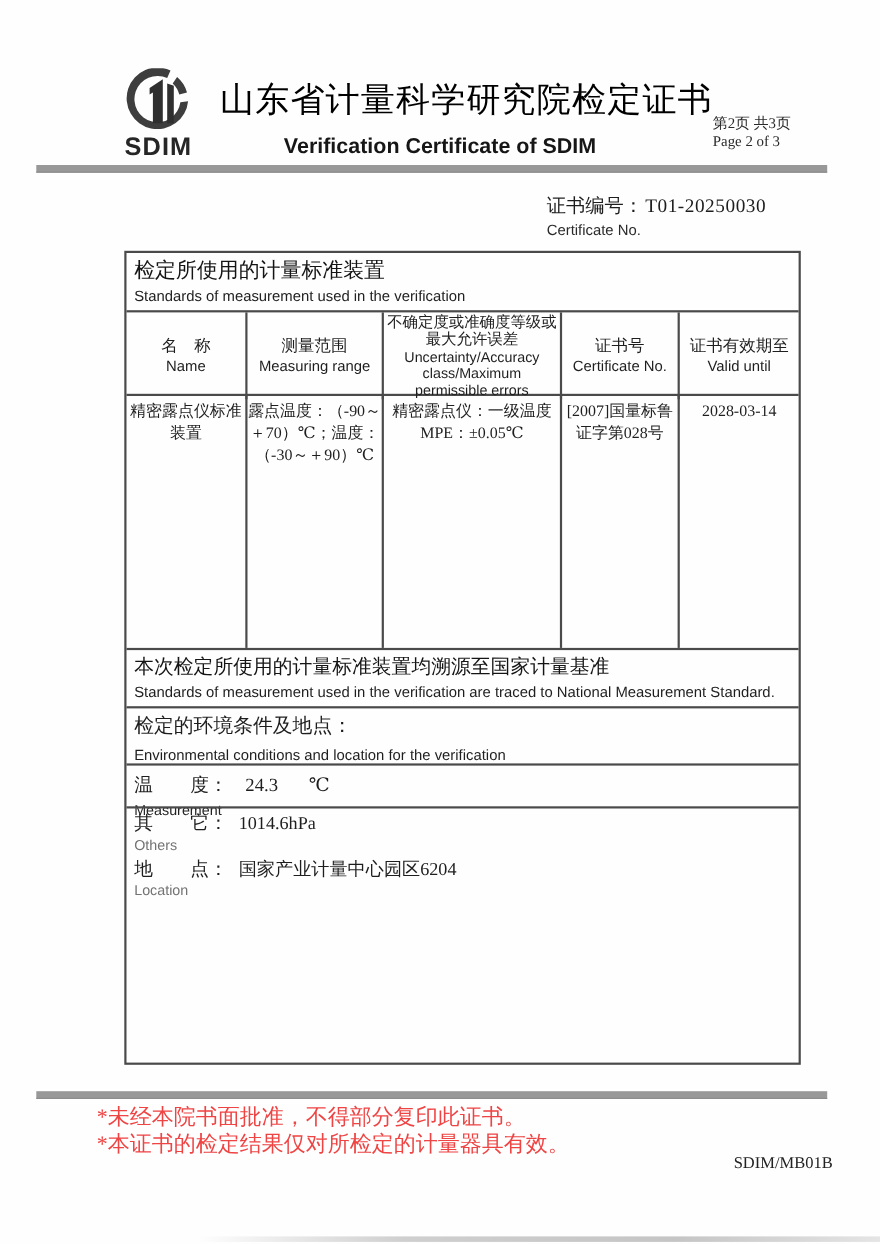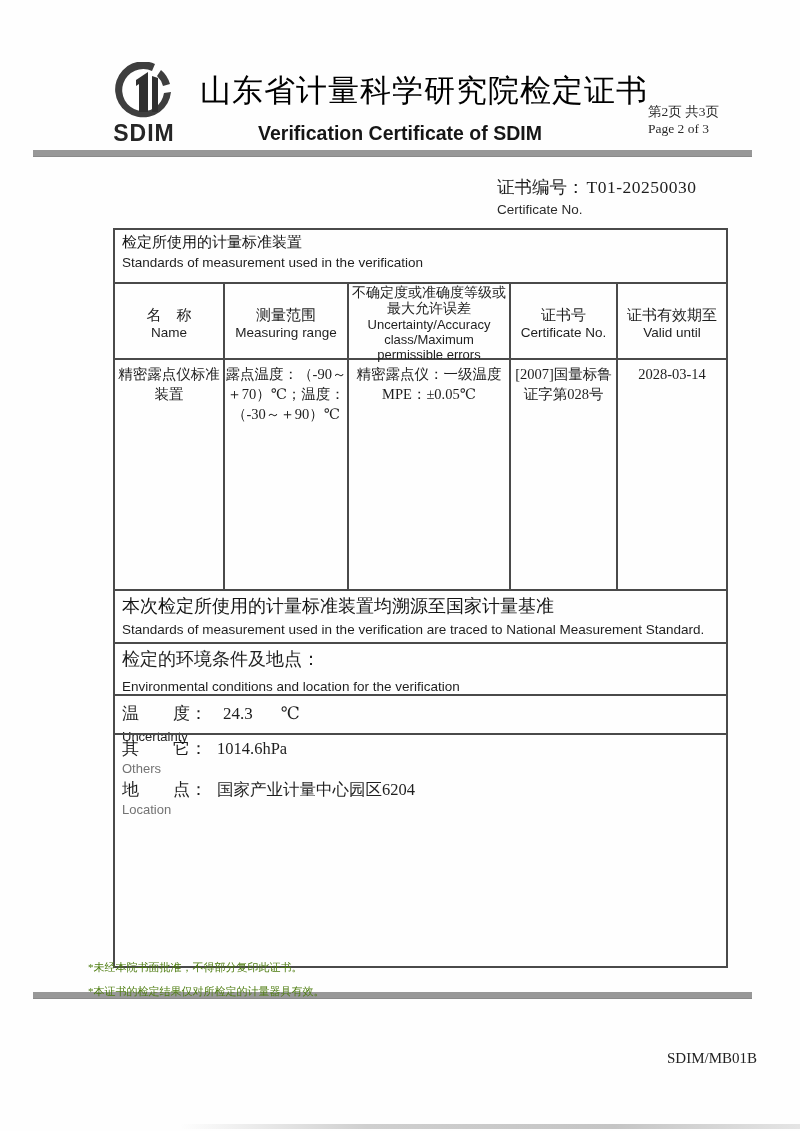--- a/index.html
+++ b/index.html
@@ -28,21 +28,21 @@
 
   .certno { left:497px; top:175px; }
   .certno-line { font-size:17.5px; white-space:nowrap; }
   .certno-line .num { margin-left:2px; letter-spacing:0.5px; }
   .certno-en { font-size:13.5px; margin-top:3px; color:#2a2a2a; }
 
   
   .maintable { left:113px; top:228px; width:615px; height:740px;
     border:2px solid #4a4a4a; display:flex; flex-direction:column; }
   .sec-title { height:52px; padding:3px 7px 0; }
-  .sec-title .zh { font-size:15px; font-family:"Liberation Sans","DejaVu Sans",sans-serif; color:#141414; }
+  .sec-title .zh { font-size:19px; font-family:"Liberation Sans","DejaVu Sans",sans-serif; color:#141414; }
   .sec-title .en { font-size:13.5px; font-family:"Liberation Sans","DejaVu Sans",sans-serif; margin-top:3px; color:#222; }
 
   .grid5 { display:grid; grid-template-columns:110px 124px 162px 107px 1fr; }
   .grid5 > div { border-right:2px solid #4a4a4a; }
   .grid5 > div:last-child { border-right:none; }
 
   .col-headers { height:78px; border-top:2px solid #4a4a4a; border-bottom:2px solid #4a4a4a; }
   .col-headers > div { display:flex; flex-direction:column; align-items:center; justify-content:center;
     text-align:center; font-family:"Liberation Sans","DejaVu Sans",sans-serif; }
   .col-headers .zh { font-size:15px; line-height:1.15; white-space:pre-line; }
@@ -71,21 +71,21 @@
   .env-en { font-size:13px; font-family:"Liberation Sans","DejaVu Sans",sans-serif; margin-top:4px; color:#222; }
   .v-temp { margin-left:16px; } .u-temp { margin-left:28px; }
   .v-hum  { margin-left:30px; } .u-hum  { margin-left:30px; }
 
   .others-row { flex:1; padding-top:2px; }
   .ol-line { font-size:17px; white-space:nowrap; }
   .ol-val { margin-left:10px; font-size:16.5px; }
   .ol-en { font-size:13px; font-family:"Liberation Sans","DejaVu Sans",sans-serif; margin-top:1px; margin-bottom:2px; color:#737373; }
 
   
-  .footnotes { left:88px; top:955px; font-size:11px; line-height:24px; color:#4d7c0f; }
+  .footnotes { left:88px; top:1004px; font-size:20px; line-height:24px; color:#ef4444; }
   .formcode { left:560px; top:1050px; width:197px; text-align:right; font-size:15px; color:#222; }
   .scan-edge { left:180px; top:1124px; width:620px; height:5px;
     background:linear-gradient(to right, rgba(160,160,160,0) 0%, rgba(150,150,150,.45) 30%, rgba(140,140,140,.5) 70%, rgba(170,170,170,.3) 100%); }
 </style>
 </head>
 <body>
 
 <div class="abs logo">
   <svg class="logo-mark" width="66" height="62" viewBox="0 0 66 62">
     <path d="M44 2 A 28 28 0 1 0 60 30 L 53 31 A 21 21 0 1 1 41 9 Z" fill="#3e3e3e"></path>
@@ -169,21 +169,21 @@
   <div class="fullrow envtitle">
     <div class="zh">检定的环境条件及地点：</div>
     <div class="en">Environmental conditions and location for the verification</div>
   </div>
 
   <div class="fullrow env-row">
     <div class="env-half env-left">
       <div class="env-line">
         <span class="env-label">温　　度：</span><span class="v-temp">24.3</span><span class="u-temp">℃</span>
       </div>
-      <div class="env-en">Uncertainty</div>
+      <div class="env-en">Measurement</div>
     </div>
   </div>
 
   <div class="fullrow others-row">
     <div class="ol-line">
       <span class="env-label">其　　它：</span><span class="ol-val">1014.6hPa</span>
     </div>
     <div class="ol-en">Others</div>
     <div class="ol-line">
       <span class="env-label">地　　点：</span><span class="ol-val">国家产业计量中心园区6204</span>

